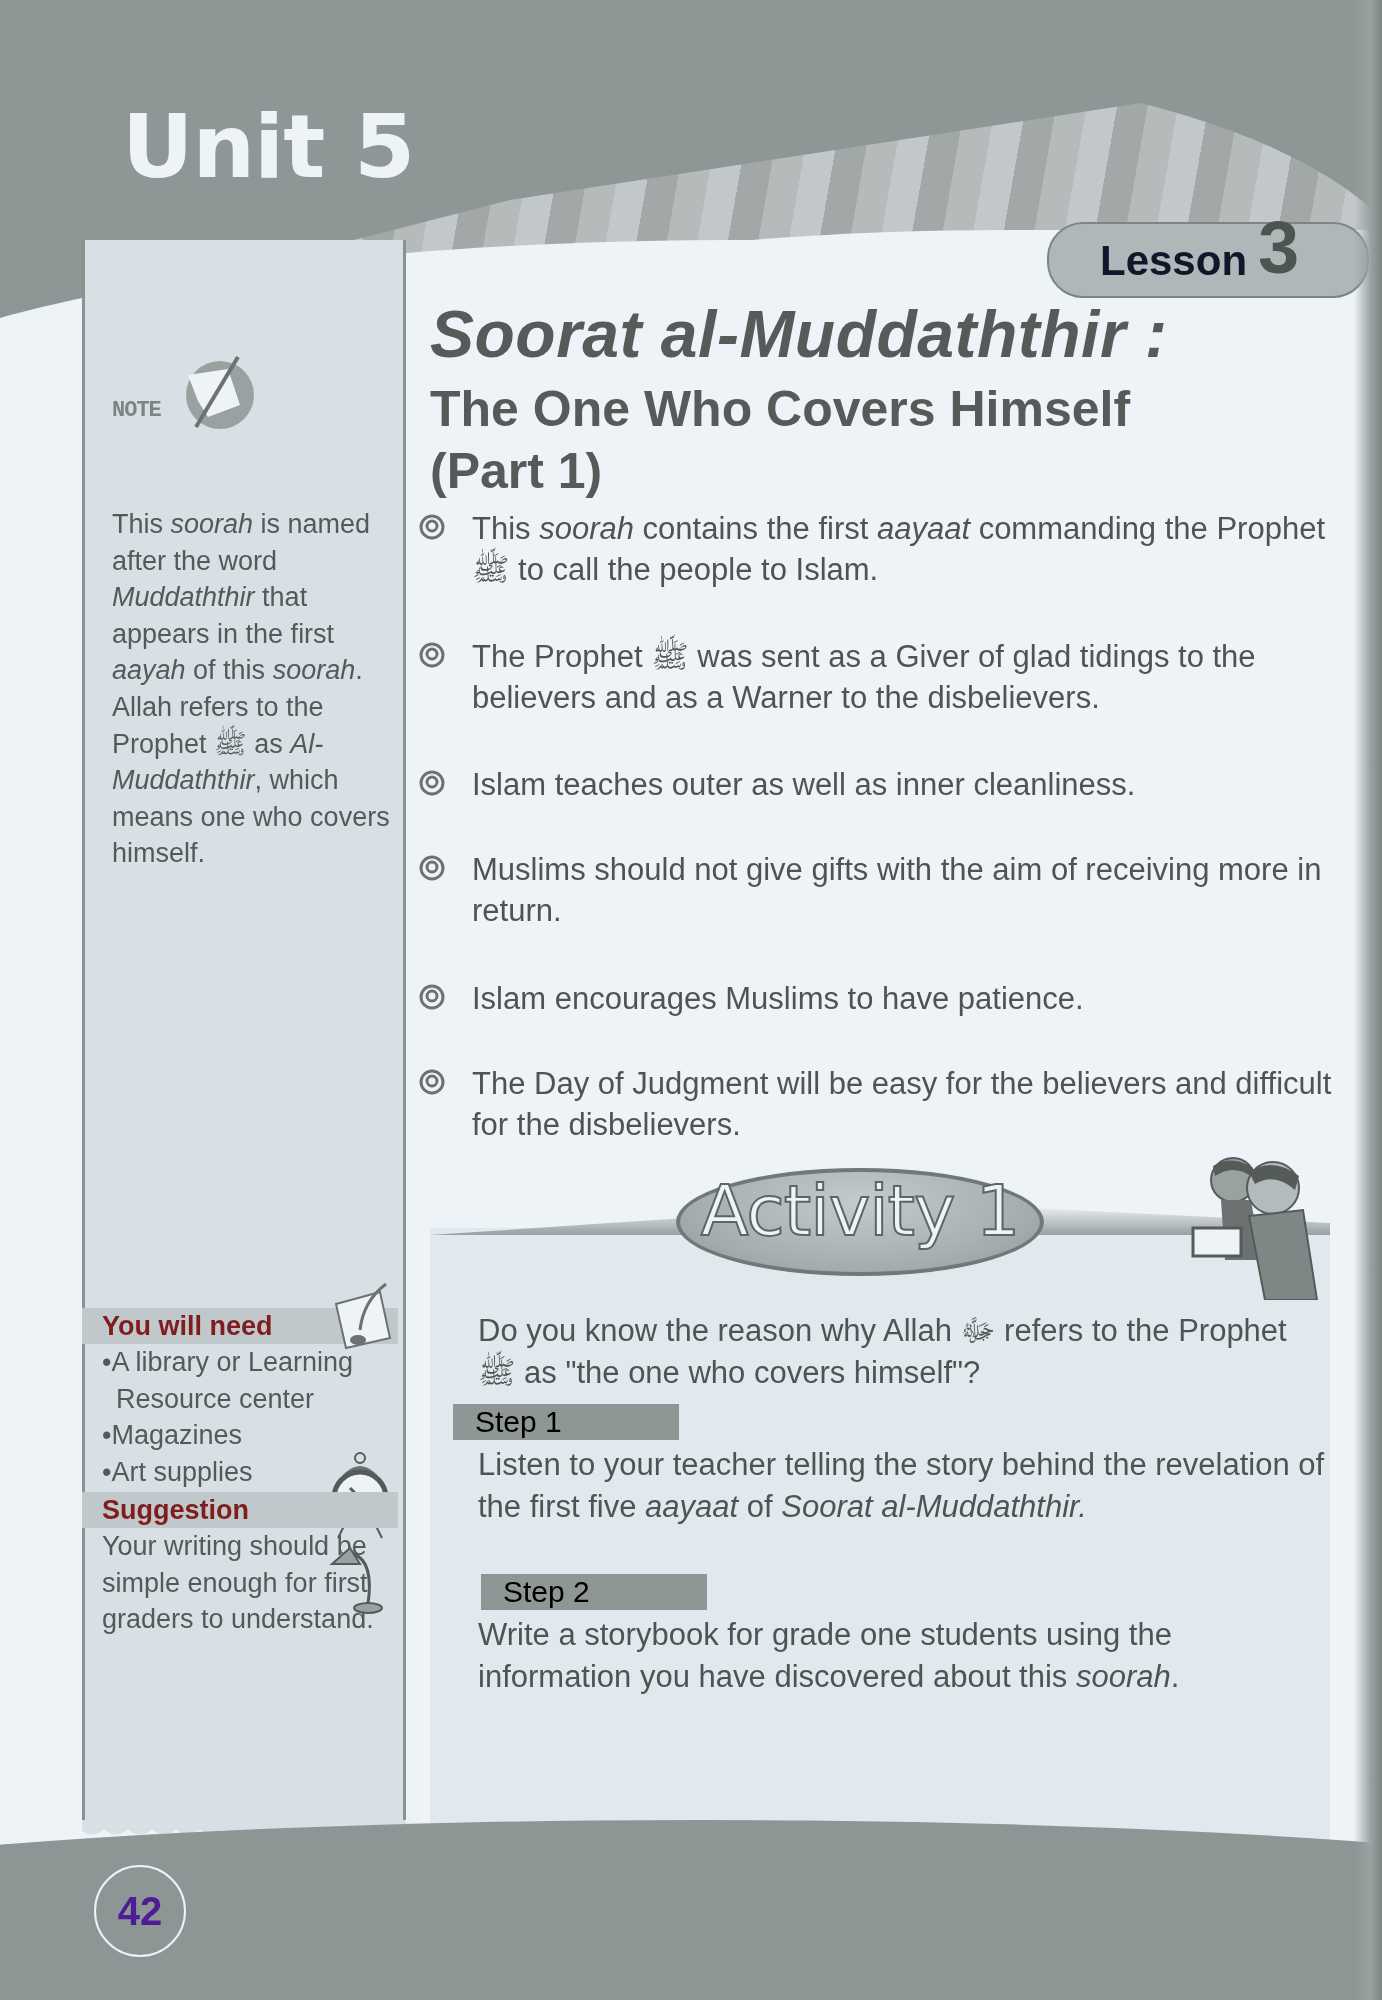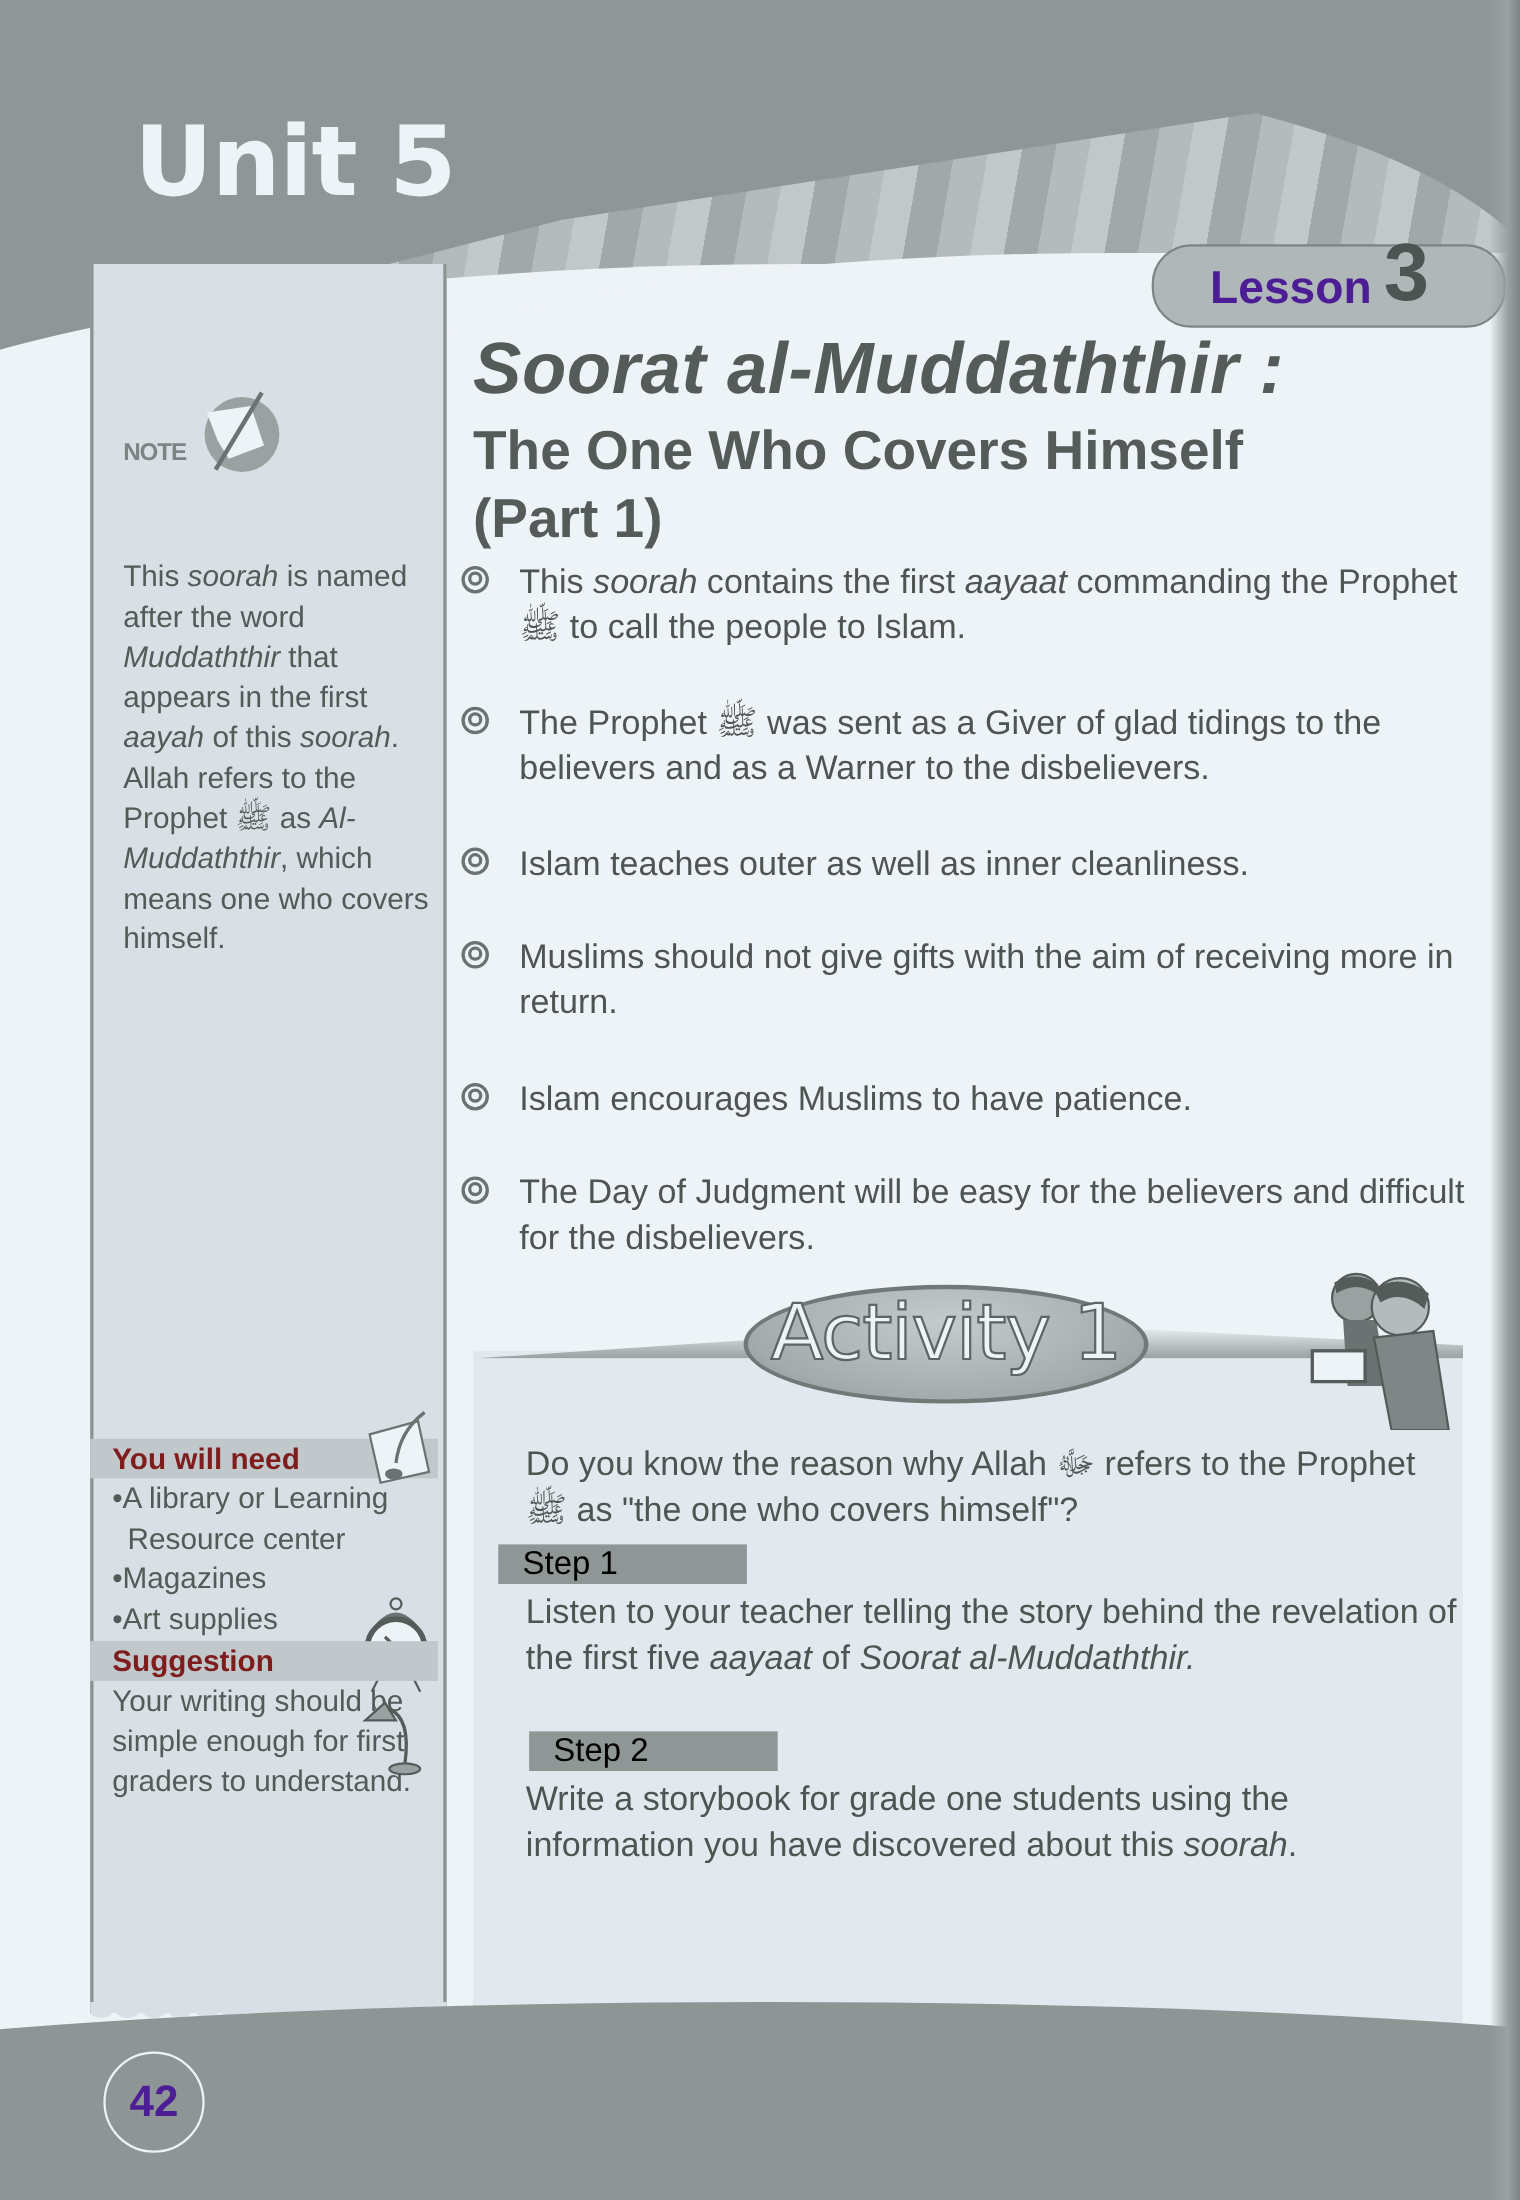--- a/index.html
+++ b/index.html
@@ -51,40 +51,41 @@
       background:
         radial-gradient(circle at 10px 0, #d8e0e5 14px, transparent 15px) 0 0/24px 30px repeat-x;
       border-bottom:4px dashed #8a9292;
     }
     .note-icon {
       position:absolute; left:108px; top:355px; width:150px; height:80px;
     }
     .note-label {
       position:absolute; left:112px; top:398px; font-size:22px; font-weight:bold; color:#7d8484;
       letter-spacing:-1px;
+      font-family:Liberation Mono, monospace;
     }
     .note-text {
       position:absolute; left:112px; top:506px; width:285px; font-size:27px; line-height:36.6px; color:#535a58;
     }
     .note-text i { font-style:italic; }
     .side-section { position:absolute; left:82px; width:316px; }
     .side-header {
       background:#c0c8cc; font-weight:bold; font-size:27px; padding:1px 0 1px 20px; color:#7f1d1d;
       height:34px; line-height:34px;
     }
     .side-body { font-size:27px; line-height:36.5px; padding-left:20px; color:#535a58; }
     .side-body .bullet { display:block; padding-left:14px; text-indent:-14px; }
     .side-icon { position:absolute; }
 
     
     .lesson-pill {
       position:absolute; left:1047px; top:222px; width:318px; height:72px;
       border:2px solid #7d8484; border-radius:36px; background:#b0b7b8;
     }
-    .lesson-label { position:absolute; left:1100px; top:237px; font-size:42px; font-weight:bold; color:#4c1d95; }
+    .lesson-label { position:absolute; left:1100px; top:237px; font-size:42px; font-weight:bold; color:#0f172a; }
     .lesson-num { position:absolute; left:1258px; top:205px; font-size:74px; font-weight:bold; color:#4e5452; }
 
     .title-main {
       position:absolute; left:430px; top:296px; font-size:66px; font-weight:bold; font-style:italic; color:#555b59;
       letter-spacing:0.5px;
     }
     .title-sub {
       position:absolute; left:430px; top:378px; font-size:50px; font-weight:bold; color:#555b59; line-height:62px; width:900px;
     }
     .bullets { position:absolute; left:415px; top:508px; width:935px; }

